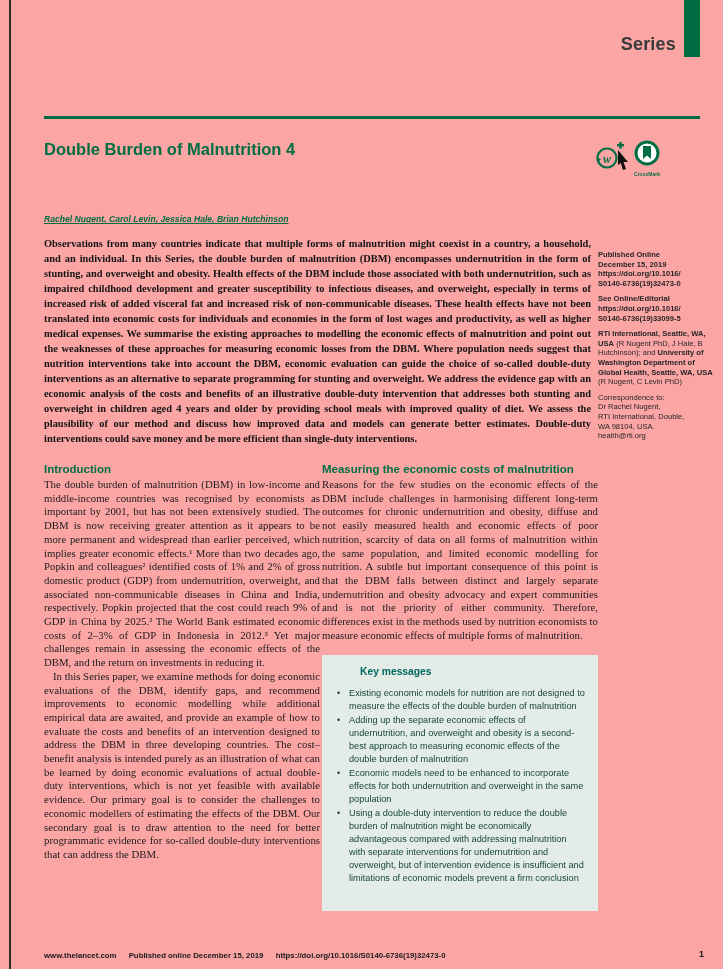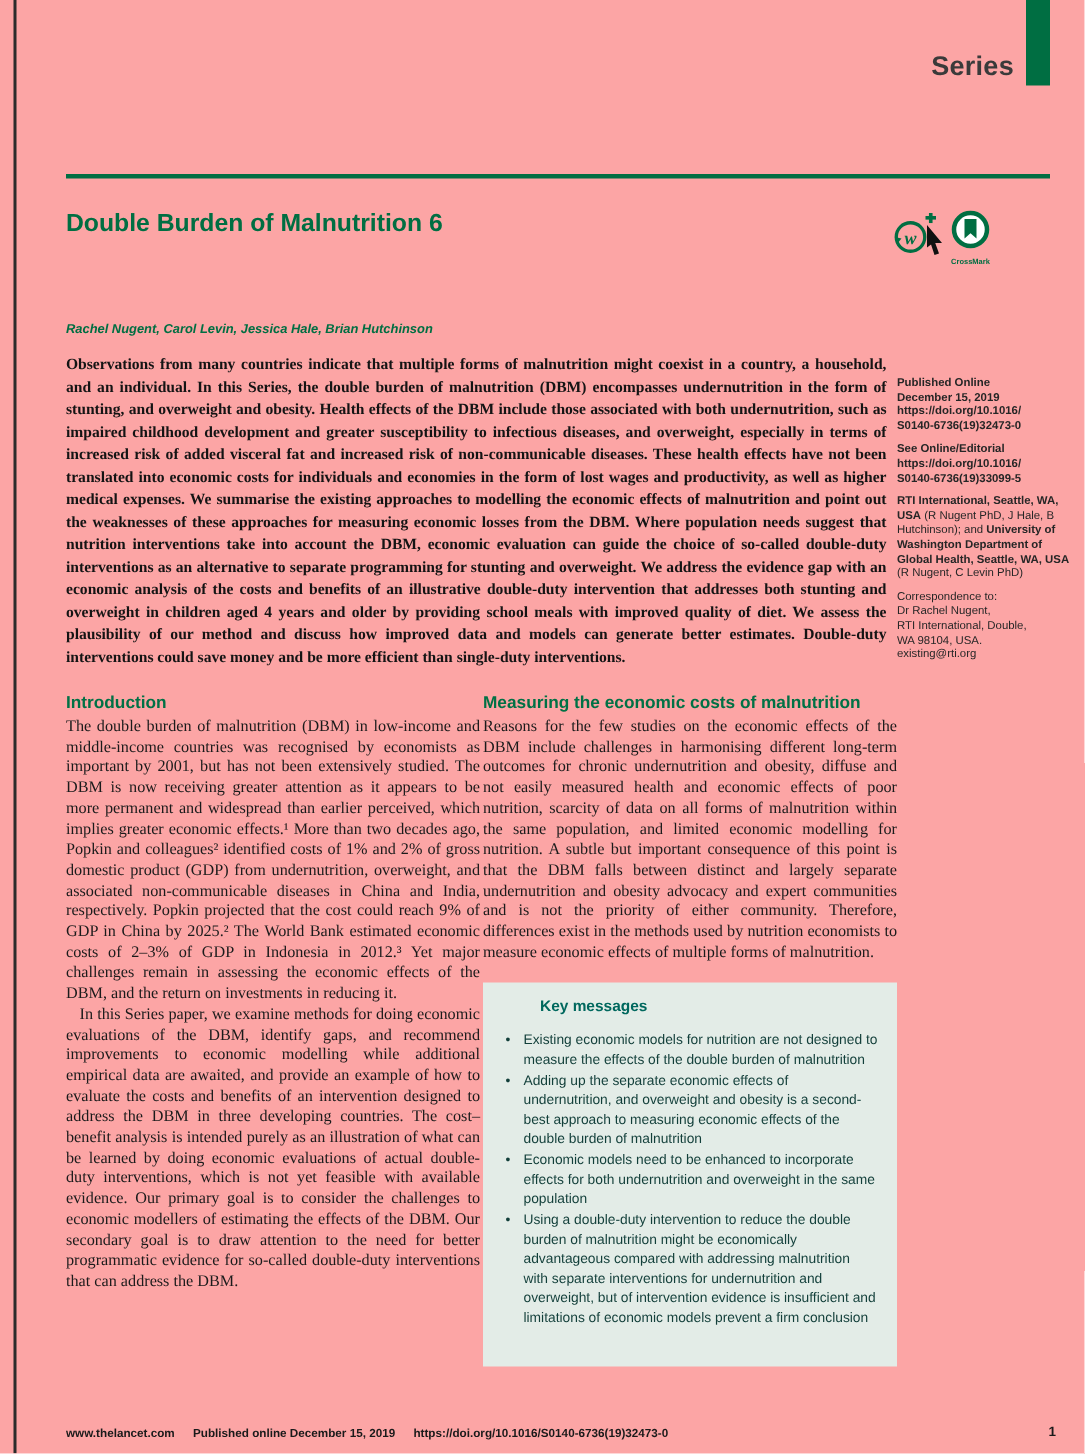--- a/index.html
+++ b/index.html
@@ -10,21 +10,21 @@
   }
   .left-edge { position:absolute; left:9px; top:0; bottom:0; width:2px; background:#2b2b2b; }
 
   
   .series-bar { position:absolute; left:684px; top:0; width:16px; height:57px; background:#006e42; }
   .series-label { position:absolute; right:47px; top:34px; font-size:18px; font-weight:600; color:#3a3a3a; letter-spacing:.2px; }
   .top-rule { position:absolute; left:44px; top:116px; width:656px; height:3px; background:#006e42; }
 
   .kicker { position:absolute; left:44px; top:140px; font-size:16.5px; font-weight:bold; color:#006e42; }
   .main-title { position:absolute; left:44px; top:176px; font-size:20px; font-weight:bold; color:#141414; }
-  .authors { position:absolute; left:44px; top:214px; font-size:8.6px; font-style:italic; font-weight:bold; color:#006e42; }
+  .authors { position:absolute; left:44px; top:214px; font-size:8.6px; font-style:italic; font-weight:bold; color:#006e42;text-decoration:underline; }
 
   .icons { position:absolute; left:596px; top:140px; width:70px; height:52px; }
   .webextra { position:absolute; left:0; top:2px; }
   .crossmark { position:absolute; left:38px; top:0; text-align:center; }
   .crossmark .cm-label { font-size:5px; color:#006e42; margin-top:1px; font-weight:bold; }
 
   
   .abstract {
     position:absolute; left:44px; top:236px; width:547px;
     font-family:"Liberation Serif", serif; font-weight:bold;
@@ -69,21 +69,21 @@
 </head>
 <body>
 
 <div class="page">
   <div class="left-edge"></div>
 
   <div class="series-bar"></div>
   <div class="series-label">Series</div>
   <div class="top-rule"></div>
 
-  <div class="kicker">Double Burden of Malnutrition 6</div>
+  <div class="kicker">Double Burden of Malnutrition 4</div>
 
   <div class="icons">
     <svg class="webextra" width="36" height="30" viewBox="0 0 36 30">
       <circle cx="11" cy="16" r="9.5" fill="none" stroke="#006e42" stroke-width="2.2"></circle>
       <text x="11" y="20.5" font-size="12" font-weight="bold" font-style="italic" fill="#006e42" text-anchor="middle" font-family="Liberation Serif, serif">w</text>
       <path d="M2.5 20 L0.5 16 L5 17 Z" fill="#006e42"></path>
       <rect x="21" y="2" width="7" height="2.4" fill="#006e42"></rect>
       <rect x="23.3" y="-0.3" width="2.4" height="7" fill="#006e42"></rect>
       <path d="M22 8 L32 20 L27.5 20 L30 27 L27 28 L24.7 21 L22 23 Z" fill="#111"></path>
     </svg>
@@ -113,21 +113,21 @@
       <div class="b">S0140-6736(19)33099-5</div>
     </div>
     <div class="note">
       <span class="b">RTI International, Seattle, WA, USA</span><span> (R Nugent PhD, J Hale, B Hutchinson); and </span><span class="b">University of Washington Department of Global Health, Seattle, WA, USA</span><span> (R Nugent, C Levin PhD)</span>
     </div>
     <div class="note">
       <div>Correspondence to:</div>
       <div>Dr Rachel Nugent,</div>
       <div>RTI International, Double,</div>
       <div>WA 98104, USA.</div>
-      <div>existing@rti.org</div>
+      <div>health@rti.org</div>
     </div>
   </div>
 
   <div class="col col-left">
     <div class="sec-heading">Introduction</div>
     <div class="body-text">The double burden of malnutrition (DBM) in low-income and middle-income countries was recognised by economists as important by 2001, but has not been extensively studied. The DBM is now receiving greater attention as it appears to be more permanent and widespread than earlier perceived, which implies greater economic effects.¹ More than two decades ago, Popkin and colleagues² identified costs of 1% and 2% of gross domestic product (GDP) from undernutrition, overweight, and associated non-communicable diseases in China and India, respectively. Popkin projected that the cost could reach 9% of GDP in China by 2025.² The World Bank estimated economic costs of 2–3% of GDP in Indonesia in 2012.³ Yet major challenges remain in assessing the economic effects of the DBM, and the return on investments in reducing it.</div>
     <div class="body-text indent">In this Series paper, we examine methods for doing economic evaluations of the DBM, identify gaps, and recommend improvements to economic modelling while additional empirical data are awaited, and provide an example of how to evaluate the costs and benefits of an intervention designed to address the DBM in three developing countries. The cost–benefit analysis is intended purely as an illustration of what can be learned by doing economic evaluations of actual double-duty interventions, which is not yet feasible with available evidence. Our primary goal is to consider the challenges to economic modellers of estimating the effects of the DBM. Our secondary goal is to draw attention to the need for better programmatic evidence for so-called double-duty interventions that can address the DBM.</div>
   </div>
 
   <div class="col col-right">

